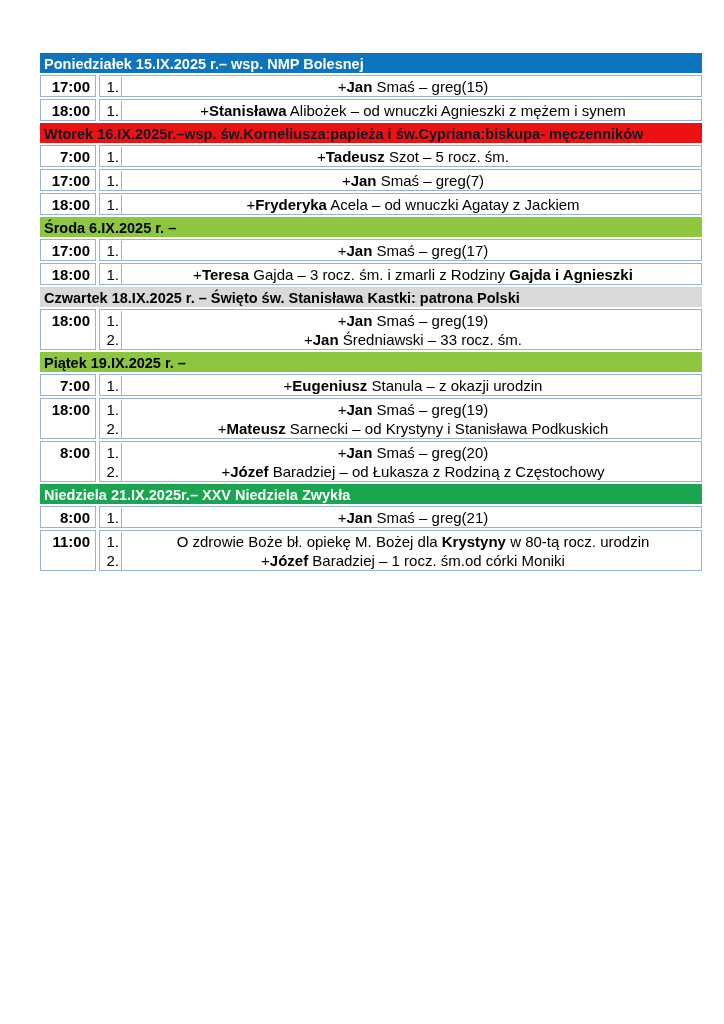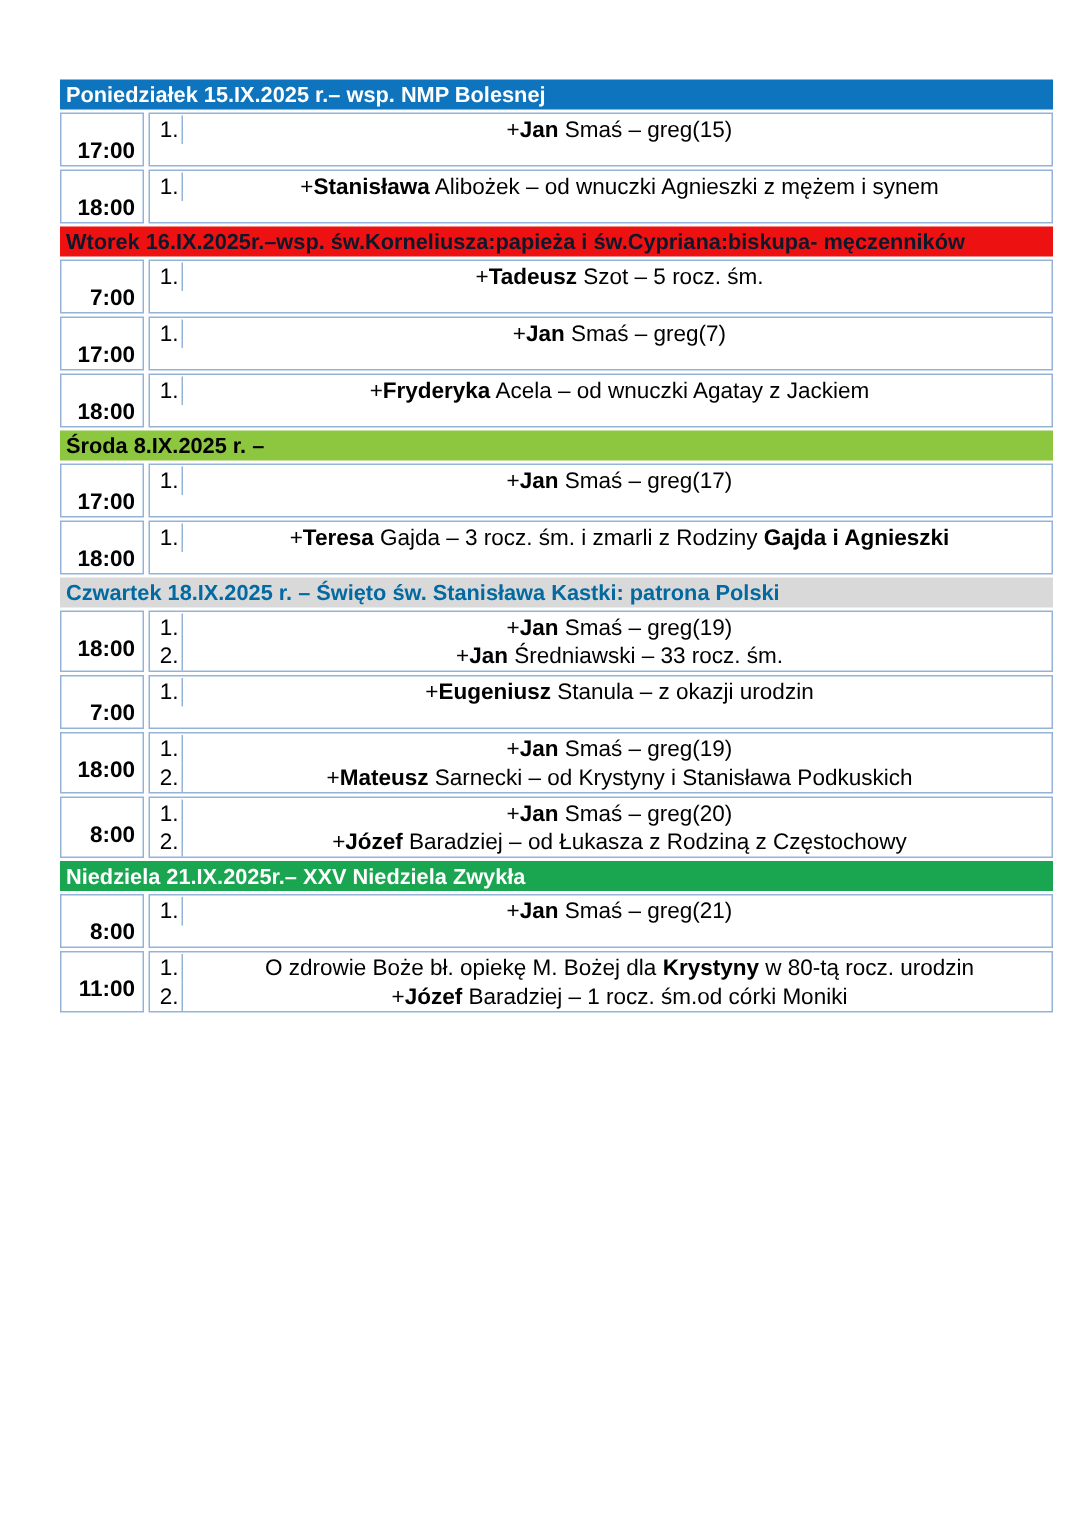--- a/index.html
+++ b/index.html
@@ -45,35 +45,35 @@
     font-size: 14.5px;
     font-weight: bold;
     white-space: nowrap;
     overflow: hidden;
     margin-bottom: 2px;
   }
   .day-bar.blue       { background: var(--c-blue, #0E74BE);       color: #ffffff; }
   .day-bar.red        { background: var(--c-red, #EE1111);        color: #0f172a; }
   .day-bar.green      { background: var(--c-green, #1AA651);      color: #ffffff; }
   .day-bar.lightgreen { background: var(--c-lightgreen, #8DC63F); color: #000000; }
-  .day-bar.gray       { background: var(--c-gray, #D9D9D9);       color: #0369a1; }
+  .day-bar.gray       { background: var(--c-gray, #D9D9D9);       color: #000000; }
   .mass-row {
     display: flex;
     gap: 3px;
     margin-bottom: 2px;
   }
   .time-cell {
     box-sizing: border-box;
     flex: 0 0 56px;
     border: 1px solid var(--c-border, #95B3D7);
     background: #ffffff;
     font-size: 15px;
     font-weight: bold;
     text-align: right;
-    padding: 15px 5px 0 0;
+    padding: 1px 5px 0 0;
     line-height: 19px;
   }
   .row-body {
     box-sizing: border-box;
     flex: 1 1 auto;
     border: 1px solid var(--c-border, #95B3D7);
     background: #ffffff;
     display: flex;
     flex-direction: column;
     padding-top: 1px;
@@ -144,21 +144,21 @@
         </div>
         <div class="mass-row">
           <div class="time-cell">18:00</div>
           <div class="row-body">
             <div class="intent-line">
               <span class="intent-num">1.</span>
               <span class="intent-text"><span>+</span><b>Fryderyka</b><span> Acela – od wnuczki Agatay z Jackiem</span></span>
             </div>
           </div>
         </div>
-        <div class="day-bar lightgreen">Środa 8.IX.2025 r. –</div>
+        <div class="day-bar lightgreen">Środa 6.IX.2025 r. –</div>
         <div class="mass-row">
           <div class="time-cell">17:00</div>
           <div class="row-body">
             <div class="intent-line">
               <span class="intent-num">1.</span>
               <span class="intent-text"><span>+</span><b>Jan</b><span> Smaś – greg(17)</span></span>
             </div>
           </div>
         </div>
         <div class="mass-row">
@@ -177,20 +177,21 @@
             <div class="intent-line">
               <span class="intent-num">1.</span>
               <span class="intent-text"><span>+</span><b>Jan</b><span> Smaś – greg(19)</span></span>
             </div>
             <div class="intent-line">
               <span class="intent-num">2.</span>
               <span class="intent-text"><span>+</span><b>Jan</b><span> Średniawski – 33 rocz. śm.</span></span>
             </div>
           </div>
         </div>
+        <div class="day-bar lightgreen">Piątek 19.IX.2025 r. –</div>
         <div class="mass-row">
           <div class="time-cell">7:00</div>
           <div class="row-body">
             <div class="intent-line">
               <span class="intent-num">1.</span>
               <span class="intent-text"><span>+</span><b>Eugeniusz</b><span> Stanula – z okazji urodzin</span></span>
             </div>
           </div>
         </div>
         <div class="mass-row">

